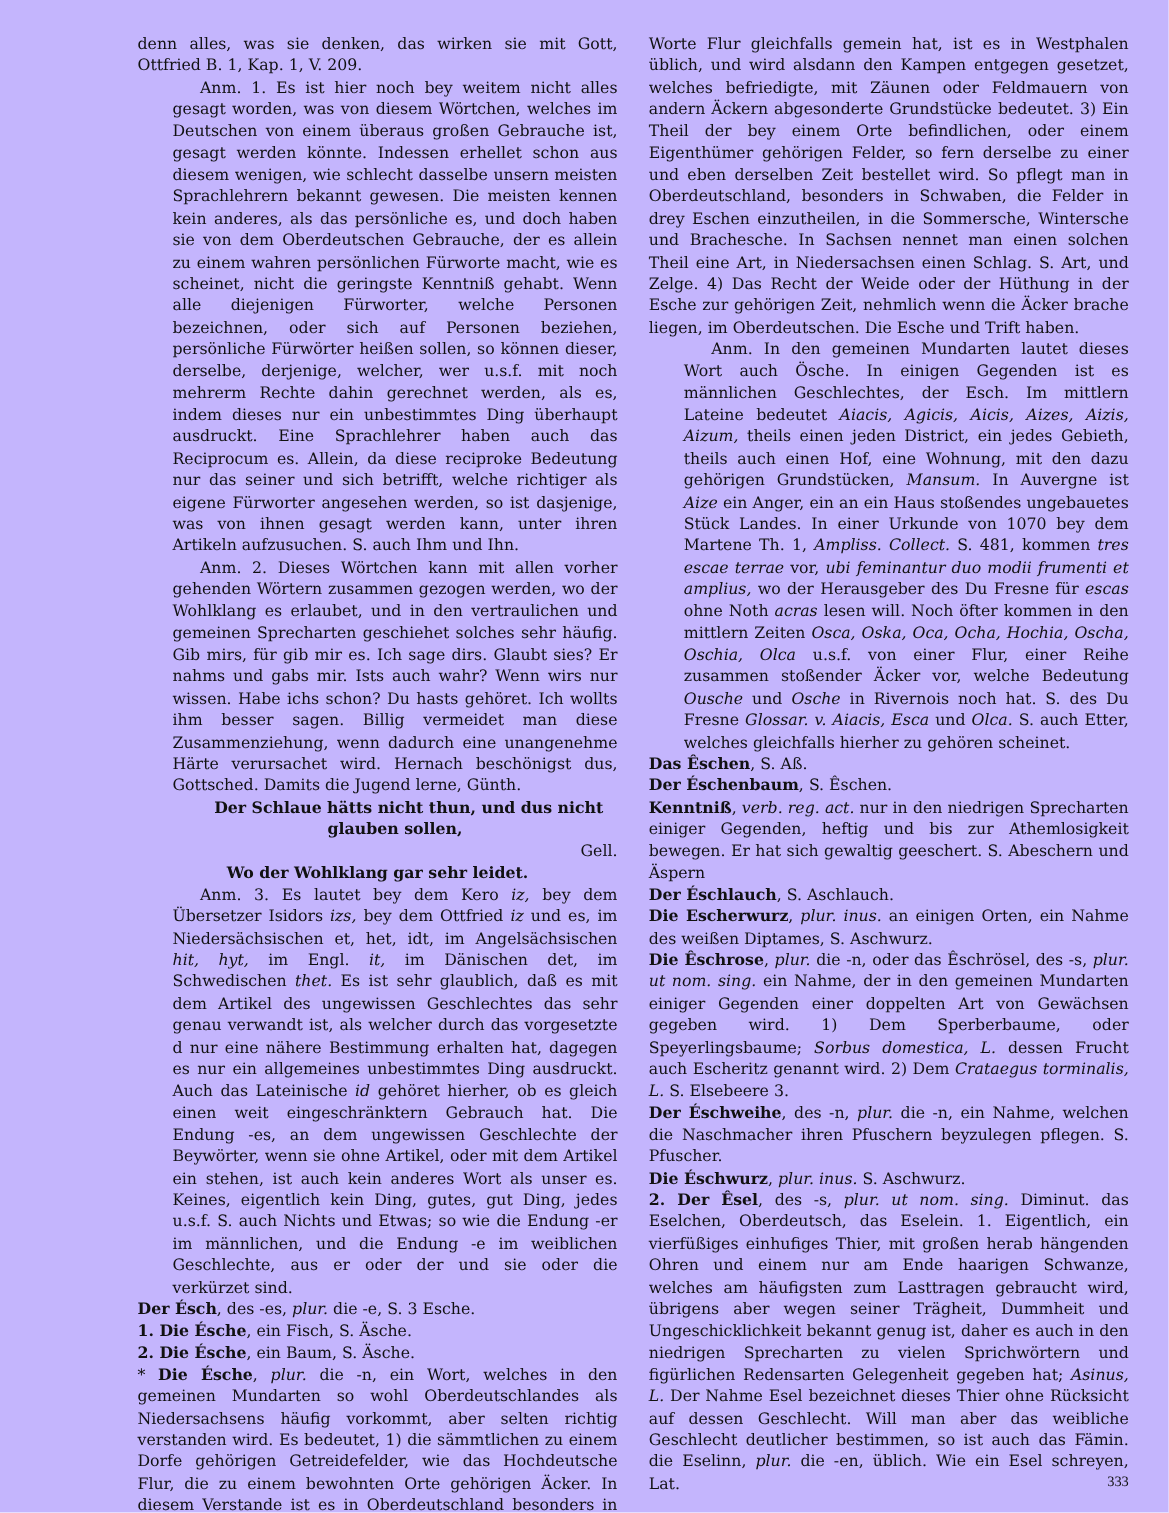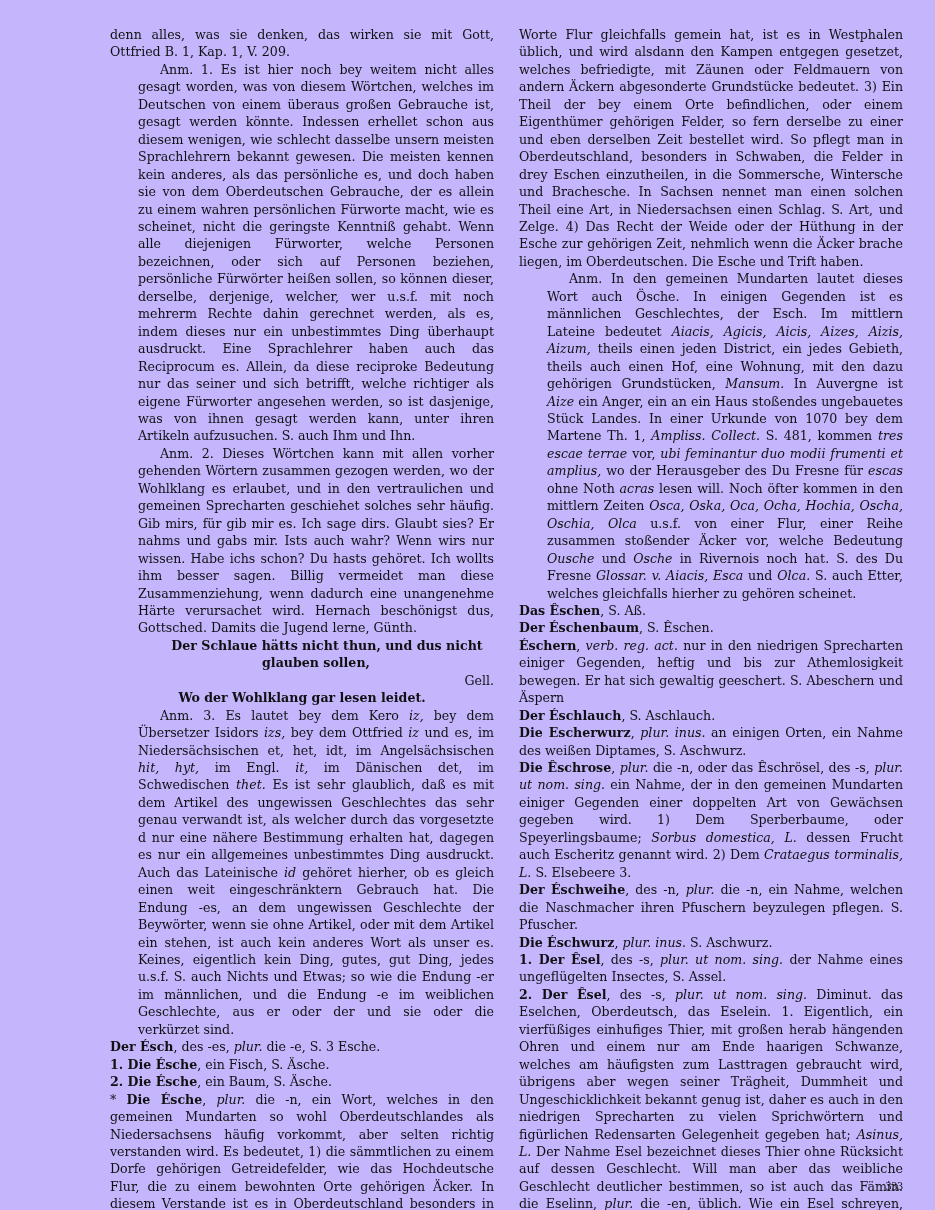--- a/index.html
+++ b/index.html
@@ -99,21 +99,21 @@
 
       <p>denn alles, was sie denken, das wirken sie mit Gott, Ottfried B. 1, Kap. 1, V. 209.</p>
 
       <p class="ind"><span>Anm. 1.</span> <span>Es ist hier noch bey weitem nicht alles gesagt worden, was von diesem Wörtchen, welches im Deutschen von einem überaus großen Gebrauche ist, gesagt werden könnte. Indessen erhellet schon aus diesem wenigen, wie schlecht dasselbe unsern meisten Sprachlehrern bekannt gewesen. Die meisten kennen kein anderes, als das persönliche es, und doch haben sie von dem Oberdeutschen Gebrauche, der es allein zu einem wahren persönlichen Fürworte macht, wie es scheinet, nicht die geringste Kenntniß gehabt. Wenn alle diejenigen Fürworter, welche Personen bezeichnen, oder sich auf Personen beziehen, persönliche Fürwörter heißen sollen, so können dieser, derselbe, derjenige, welcher, wer u.s.f. mit noch mehrerm Rechte dahin gerechnet werden, als es, indem dieses nur ein unbestimmtes Ding überhaupt ausdruckt. Eine Sprachlehrer haben auch das Reciprocum es. Allein, da diese reciproke Bedeutung nur das seiner und sich betrifft, welche richtiger als eigene Fürworter angesehen werden, so ist dasjenige, was von ihnen gesagt werden kann, unter ihren Artikeln aufzusuchen. S. auch Ihm und Ihn.</span></p>
 
       <p class="ind"><span>Anm. 2.</span> <span>Dieses Wörtchen kann mit allen vorher gehenden Wörtern zusammen gezogen werden, wo der Wohlklang es erlaubet, und in den vertraulichen und gemeinen Sprecharten geschiehet solches sehr häufig. Gib mirs, für gib mir es. Ich sage dirs. Glaubt sies? Er nahms und gabs mir. Ists auch wahr? Wenn wirs nur wissen. Habe ichs schon? Du hasts gehöret. Ich wollts ihm besser sagen. Billig vermeidet man diese Zusammenziehung, wenn dadurch eine unangenehme Härte verursachet wird. Hernach beschönigst dus, Gottsched. Damits die Jugend lerne, Günth.</span></p>
 
       <p class="ind noj"><span>Der Schlaue hätts nicht thun, und dus nicht glauben sollen,</span></p>
       <p class="quote-attr">Gell.</p>
 
-      <p class="noj">Wo der Wohlklang gar lesen leidet.</p>
+      <p class="noj">Wo der Wohlklang gar sehr leidet.</p>
 
       <p class="ind"><span>Anm. 3.</span> <span>Es lautet bey dem Kero </span><span class="it">iz,</span><span> bey dem Übersetzer Isidors </span><span class="it">izs,</span><span> bey dem Ottfried </span><span class="it">iz</span><span> und es, im Niedersächsischen et, het, idt, im Angelsächsischen </span><span class="it">hit, hyt,</span><span> im Engl. </span><span class="it">it,</span><span> im Dänischen det, im Schwedischen </span><span class="it">thet.</span><span> Es ist sehr glaublich, daß es mit dem Artikel des ungewissen Geschlechtes das sehr genau verwandt ist, als welcher durch das vorgesetzte d nur eine nähere Bestimmung erhalten hat, dagegen es nur ein allgemeines unbestimmtes Ding ausdruckt. Auch das Lateinische </span><span class="it">id</span><span> gehöret hierher, ob es gleich einen weit eingeschränktern Gebrauch hat. Die Endung -es, an dem ungewissen Geschlechte der Beywörter, wenn sie ohne Artikel, oder mit dem Artikel ein stehen, ist auch kein anderes Wort als unser es. Keines, eigentlich kein Ding, gutes, gut Ding, jedes u.s.f. S. auch Nichts und Etwas; so wie die Endung -er im männlichen, und die Endung -e im weiblichen Geschlechte, aus er oder der und sie oder die verkürzet sind.</span></p>
 
       <p class="entry"><span class="hw">Der Ésch</span><span>, des -es, </span><span class="it">plur.</span><span> die -e, S. 3 Esche.</span></p>
 
       <p class="entry"><span class="hw">1. Die Ésche</span><span>, ein Fisch, S. Äsche.</span></p>
 
       <p class="entry"><span class="hw">2. Die Ésche</span><span>, ein Baum, S. Äsche.</span></p>
 
       <p class="entry"><span>* </span><span class="hw">Die Ésche</span><span>, </span><span class="it">plur.</span><span> die -n, ein Wort, welches in den gemeinen Mundarten so wohl Oberdeutschlandes als Niedersachsens häufig vorkommt, aber selten richtig verstanden wird. Es bedeutet, 1) die sämmtlichen zu einem Dorfe gehörigen Getreidefelder, wie das Hochdeutsche Flur, die zu einem bewohnten Orte gehörigen Äcker. In diesem Verstande ist es in Oberdeutschland besonders in Schwaben sehr häufig. 2) Mehrere an einander liegende, verschiedenen Besitzern gehörige Äcker, welche nicht anders als durch Furchen oder Raine von einander abgesondert sind. In dieser Bedeutung, welche es mit dem</span></p>
@@ -124,33 +124,32 @@
 
       <p>Worte Flur gleichfalls gemein hat, ist es in Westphalen üblich, und wird alsdann den Kampen entgegen gesetzet, welches befriedigte, mit Zäunen oder Feldmauern von andern Äckern abgesonderte Grundstücke bedeutet. 3) Ein Theil der bey einem Orte befindlichen, oder einem Eigenthümer gehörigen Felder, so fern derselbe zu einer und eben derselben Zeit bestellet wird. So pflegt man in Oberdeutschland, besonders in Schwaben, die Felder in drey Eschen einzutheilen, in die Sommersche, Wintersche und Brachesche. In Sachsen nennet man einen solchen Theil eine Art, in Niedersachsen einen Schlag. S. Art, und Zelge. 4) Das Recht der Weide oder der Hüthung in der Esche zur gehörigen Zeit, nehmlich wenn die Äcker brache liegen, im Oberdeutschen. Die Esche und Trift haben.</p>
 
       <p class="ind"><span>Anm.</span><span> In den gemeinen Mundarten lautet dieses Wort auch Ösche. In einigen Gegenden ist es männlichen Geschlechtes, der Esch. Im mittlern Lateine bedeutet </span><span class="it">Aiacis, Agicis, Aicis, Aizes, Aizis, Aizum,</span><span> theils einen jeden District, ein jedes Gebieth, theils auch einen Hof, eine Wohnung, mit den dazu gehörigen Grundstücken, </span><span class="it">Mansum.</span><span> In Auvergne ist </span><span class="it">Aize</span><span> ein Anger, ein an ein Haus stoßendes ungebauetes Stück Landes. In einer Urkunde von 1070 bey dem Martene Th. 1, </span><span class="it">Ampliss. Collect.</span><span> S. 481, kommen </span><span class="it">tres escae terrae</span><span> vor, </span><span class="it">ubi feminantur duo modii frumenti et amplius,</span><span> wo der Herausgeber des Du Fresne für </span><span class="it">escas</span><span> ohne Noth </span><span class="it">acras</span><span> lesen will. Noch öfter kommen in den mittlern Zeiten </span><span class="it">Osca, Oska, Oca, Ocha, Hochia, Oscha, Oschia, Olca</span><span> u.s.f. von einer Flur, einer Reihe zusammen stoßender Äcker vor, welche Bedeutung </span><span class="it">Ousche</span><span> und </span><span class="it">Osche</span><span> in Rivernois noch hat. S. des Du Fresne </span><span class="it">Glossar. v. Aiacis, Esca</span><span> und </span><span class="it">Olca.</span><span> S. auch Etter, welches gleichfalls hierher zu gehören scheinet.</span></p>
 
 
       <p class="entry"><span class="hw">Das Êschen</span><span>, S. Aß.</span></p>
 
       <p class="entry"><span class="hw">Der Éschenbaum</span><span>, S. Êschen.</span></p>
 
-      <p class="entry"><span class="hw">Éschern</span><span>, </span><span class="it">verb. reg. act.</span><span> nur in den niedrigen Sprecharten einiger Gegenden, heftig und bis zur Athemlosigkeit bewegen. Er hat sich gewaltig geeschert. S. Abeschern und Äspern</span></p>
+      <p class="entry"><span class="hw">Kenntniß</span><span>, </span><span class="it">verb. reg. act.</span><span> nur in den niedrigen Sprecharten einiger Gegenden, heftig und bis zur Athemlosigkeit bewegen. Er hat sich gewaltig geeschert. S. Abeschern und Äspern</span></p>
 
       <p class="entry"><span class="hw">Der Éschlauch</span><span>, S. Aschlauch.</span></p>
 
       <p class="entry"><span class="hw">Die Escherwurz</span><span>, </span><span class="it">plur. inus.</span><span> an einigen Orten, ein Nahme des weißen Diptames, S. Aschwurz.</span></p>
 
       <p class="entry"><span class="hw">Die Êschrose</span><span>, </span><span class="it">plur.</span><span> die -n, oder das Êschrösel, des -s, </span><span class="it">plur. ut nom. sing.</span><span> ein Nahme, der in den gemeinen Mundarten einiger Gegenden einer doppelten Art von Gewächsen gegeben wird. 1) Dem Sperberbaume, oder Speyerlingsbaume; </span><span class="it">Sorbus domestica, L.</span><span> dessen Frucht auch Escheritz genannt wird. 2) Dem </span><span class="it">Crataegus torminalis, L.</span><span> S. Elsebeere 3.</span></p>
 
       <p class="entry"><span class="hw">Der Éschweihe</span><span>, des -n, </span><span class="it">plur.</span><span> die -n, ein Nahme, welchen die Naschmacher ihren Pfuschern beyzulegen pflegen. S. Pfuscher.</span></p>
 
       <p class="entry"><span class="hw">Die Éschwurz</span><span>, </span><span class="it">plur. inus.</span><span> S. Aschwurz.</span></p>
 
-      <p class="entry"><span class="hw">1. Der Êsel</span><span>, des -s, </span><span class="it">plur. ut nom. sing.</span><span> der Nahme eines ungeflügelten Insectes, S. Assel.</span></p>
 
       <p class="entry"><span class="hw">2. Der Êsel</span><span>, des -s, </span><span class="it">plur. ut nom. sing.</span><span> Diminut. das Eselchen, Oberdeutsch, das Eselein. 1. Eigentlich, ein vierfüßiges einhufiges Thier, mit großen herab hängenden Ohren und einem nur am Ende haarigen Schwanze, welches am häufigsten zum Lasttragen gebraucht wird, übrigens aber wegen seiner Trägheit, Dummheit und Ungeschicklichkeit bekannt genug ist, daher es auch in den niedrigen Sprecharten zu vielen Sprichwörtern und figürlichen Redensarten Gelegenheit gegeben hat; </span><span class="it">Asinus, L.</span><span> Der Nahme Esel bezeichnet dieses Thier ohne Rücksicht auf dessen Geschlecht. Will man aber das weibliche Geschlecht deutlicher bestimmen, so ist auch das Fämin. die Eselinn, </span><span class="it">plur.</span><span> die -en, üblich. Wie ein Esel schreyen, Lat. </span></p>
 
     </div>
 
   </div>
 
   <div class="pageno">333</div>
 
 </div>

